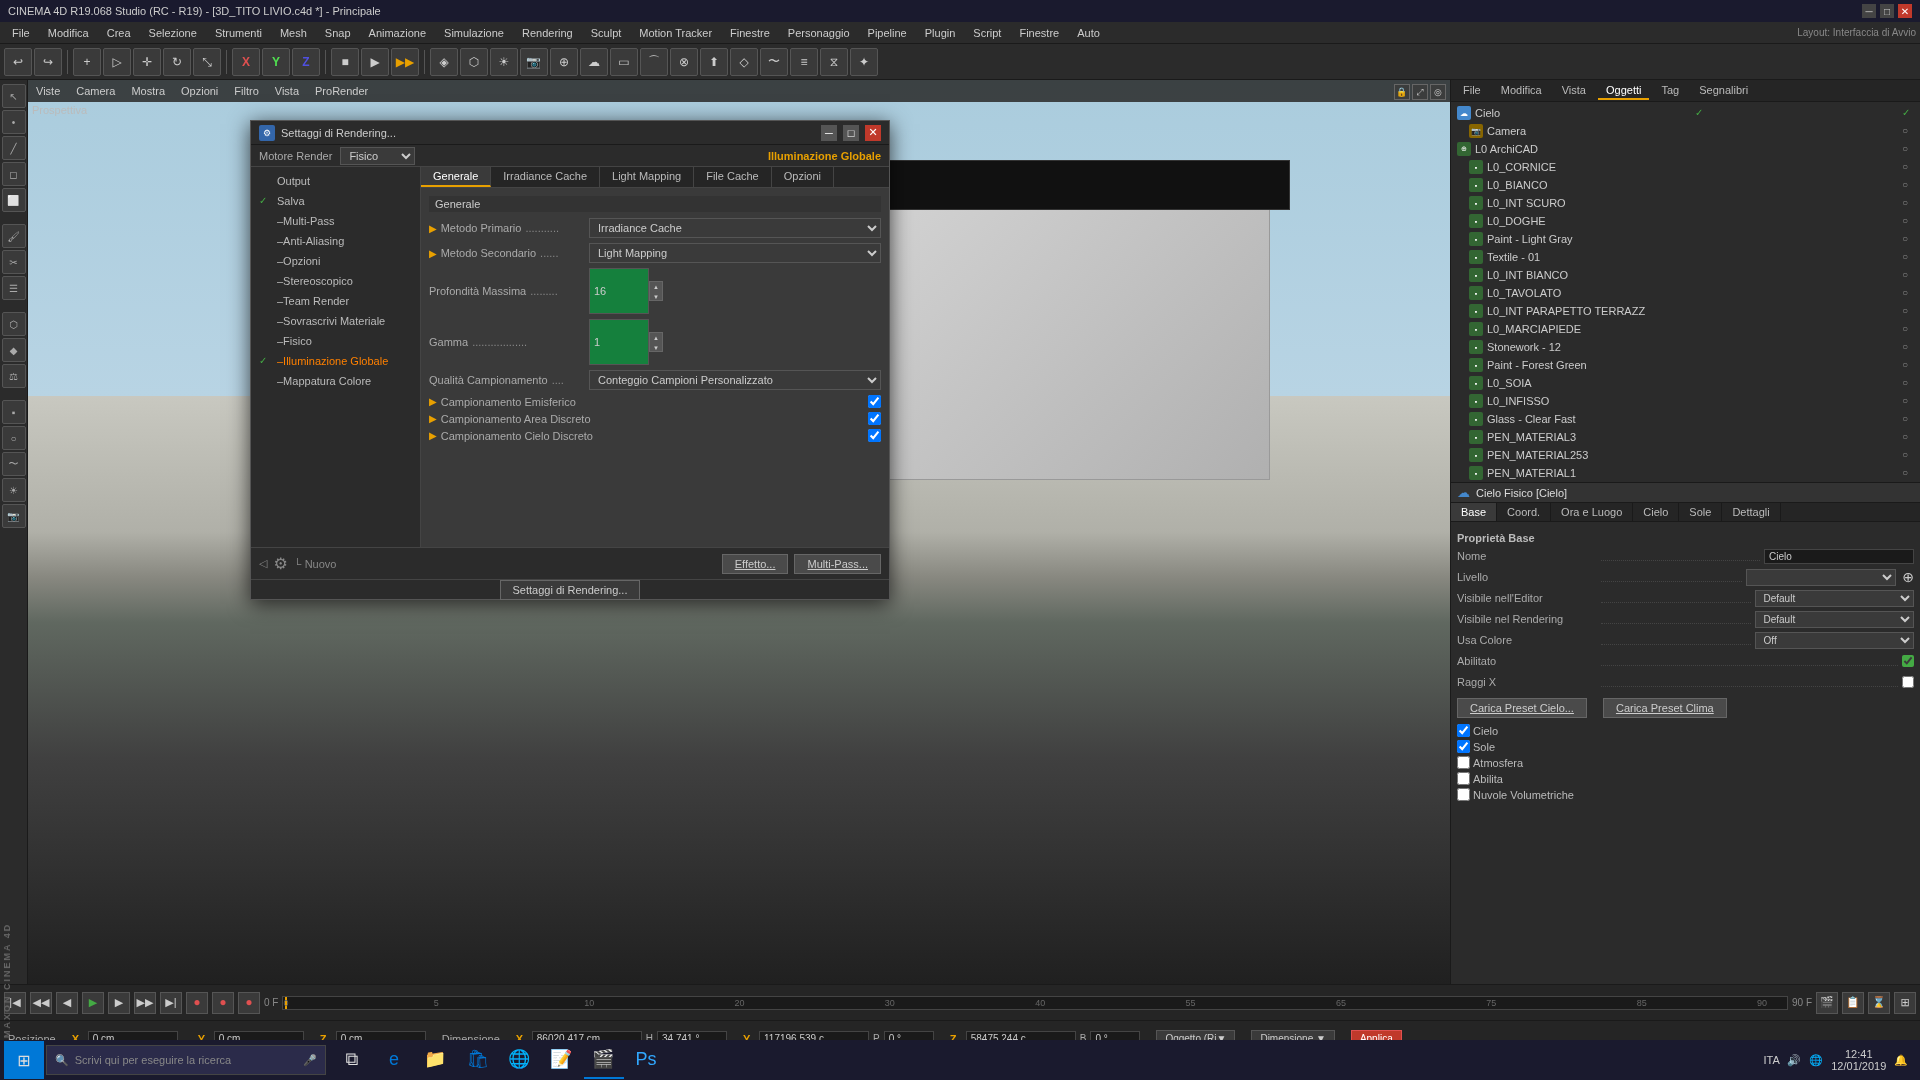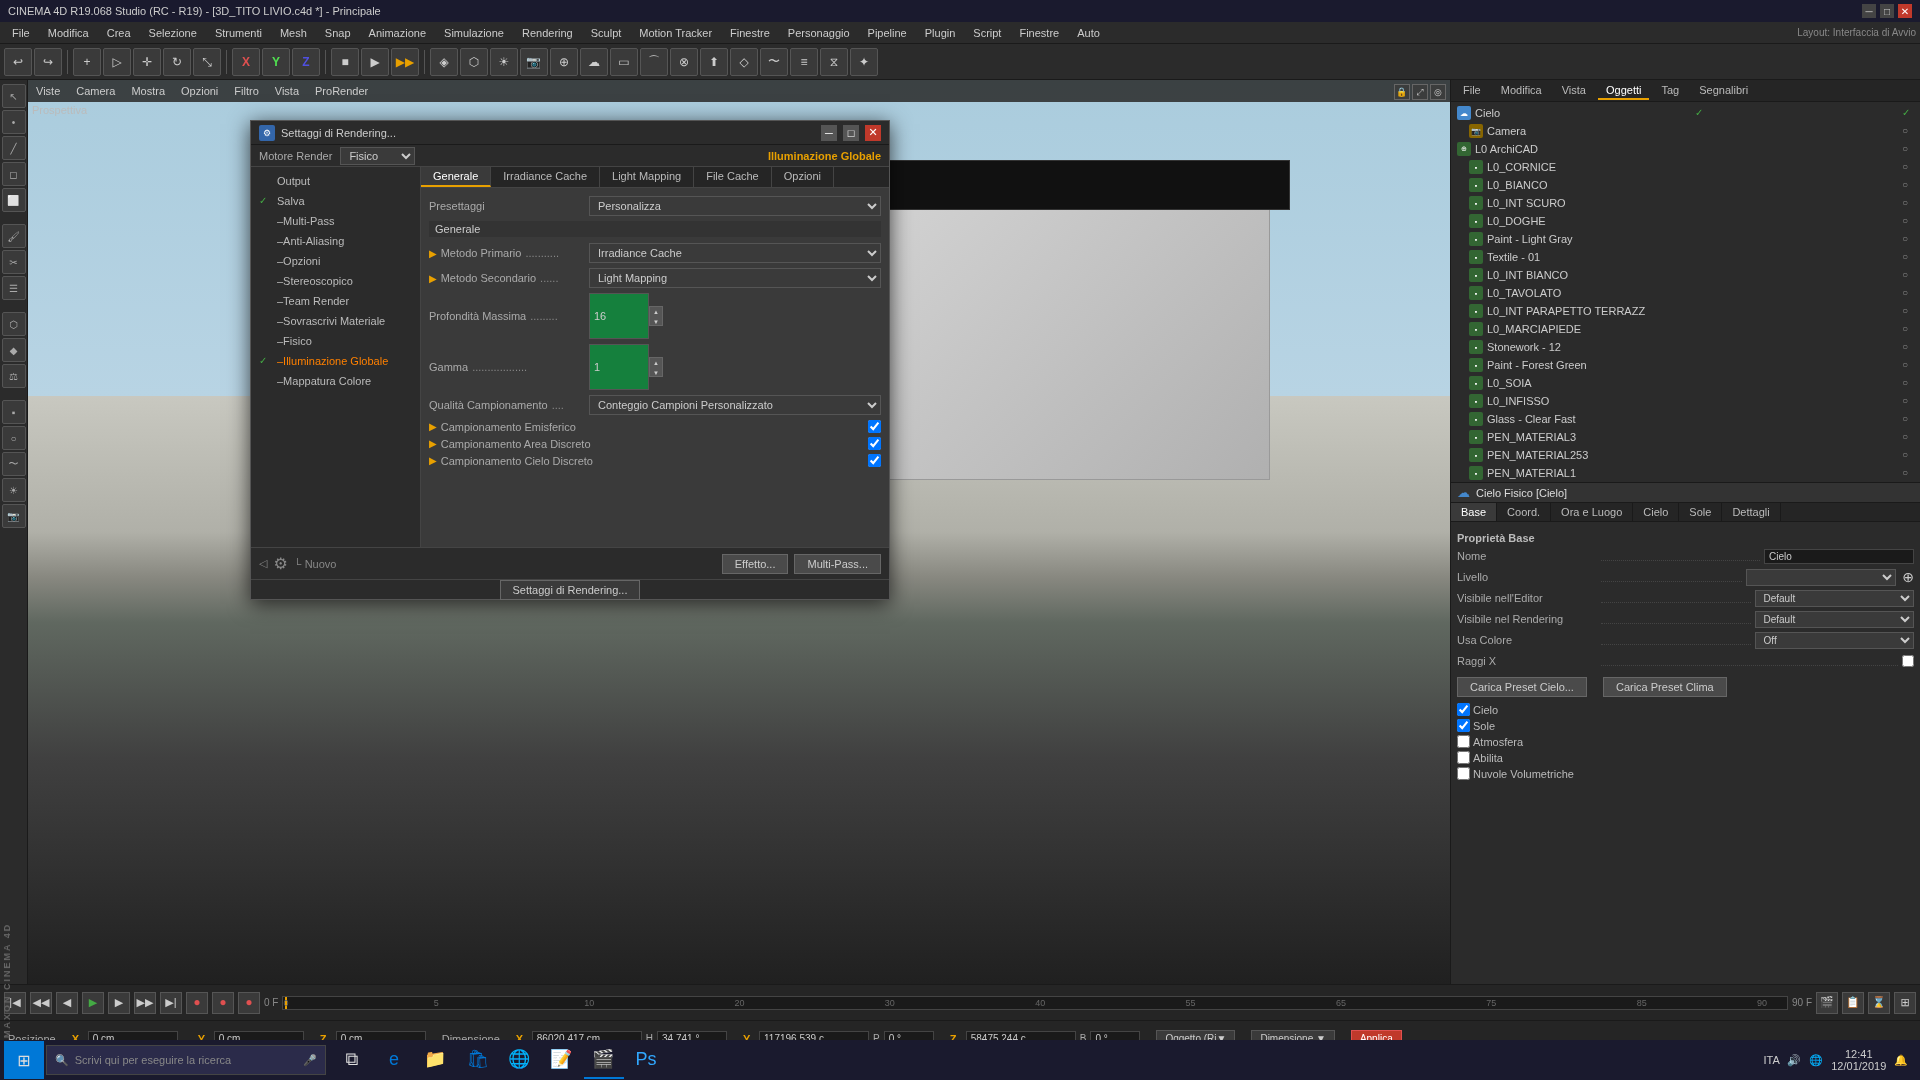--- a/index.html
+++ b/index.html
@@ -536,20 +536,21 @@
     }
     .modal-footer-left { display: flex; align-items: center; gap: 6px; font-size: 11px; color: #888; }
     .modal-footer-btns { display: flex; gap: 6px; }
     .modal-btn {
       padding: 3px 12px;
       background: #4a4a4a;
       border: 1px solid #666;
       color: #ccc;
       font-size: 11px;
       cursor: pointer;
+      text-decoration: underline;
     }
     .modal-render-btn {
       padding: 3px 12px;
       background: #3a3a3a;
       border: 1px solid #666;
       color: #ccc;
       font-size: 11px;
       cursor: pointer;
     }
 
@@ -928,20 +929,25 @@
           <span class="prop-label">Visibile nel Rendering</span>
           <div class="prop-dots"></div>
           <select class="prop-select" style="width:150px;"><option>Default</option></select>
         </div>
         <div class="prop-row">
           <span class="prop-label">Usa Colore</span>
           <div class="prop-dots"></div>
           <select class="prop-select" style="width:150px;"><option>Off</option></select>
         </div>
         <div class="prop-row">
+          <span class="prop-label">Abilitato</span>
+          <div class="prop-dots"></div>
+          <input type="checkbox" checked="" class="prop-checkbox" style="">
+        </div>
+        <div class="prop-row">
           <span class="prop-label">Raggi X</span>
           <div class="prop-dots"></div>
           <input type="checkbox" class="prop-checkbox" style="">
         </div>
         <div style="display:flex; gap:16px; margin:6px 0;">
           <button class="modal-btn">Carica Preset Cielo...</button>
           <button class="modal-btn">Carica Preset Clima</button>
         </div>
         <div style="margin-top:4px;">
           <div class="section-row">
@@ -1117,28 +1123,20 @@
         <div class="modal-tabs">
           <span class="modal-tab active">Generale</span>
           <span class="modal-tab">Irradiance Cache</span>
           <span class="modal-tab">Light Mapping</span>
           <span class="modal-tab">File Cache</span>
           <span class="modal-tab">Opzioni</span>
         </div>
 
         <div class="modal-content">
 
-          <div class="gi-row">
-            <div class="gi-label">
-              <span>Presettaggi</span>
-            </div>
-            <select class="gi-select">
-              <option>Personalizza</option>
-            </select>
-          </div>
 
           <div class="gi-section-title">Generale</div>
 
           <div class="gi-row">
             <div class="gi-label">
               <span style="color:#e8a000;font-size:10px;">▶</span>
               <span>Metodo Primario</span>
               <span class="dot">...........</span>
             </div>
             <select class="gi-select">

